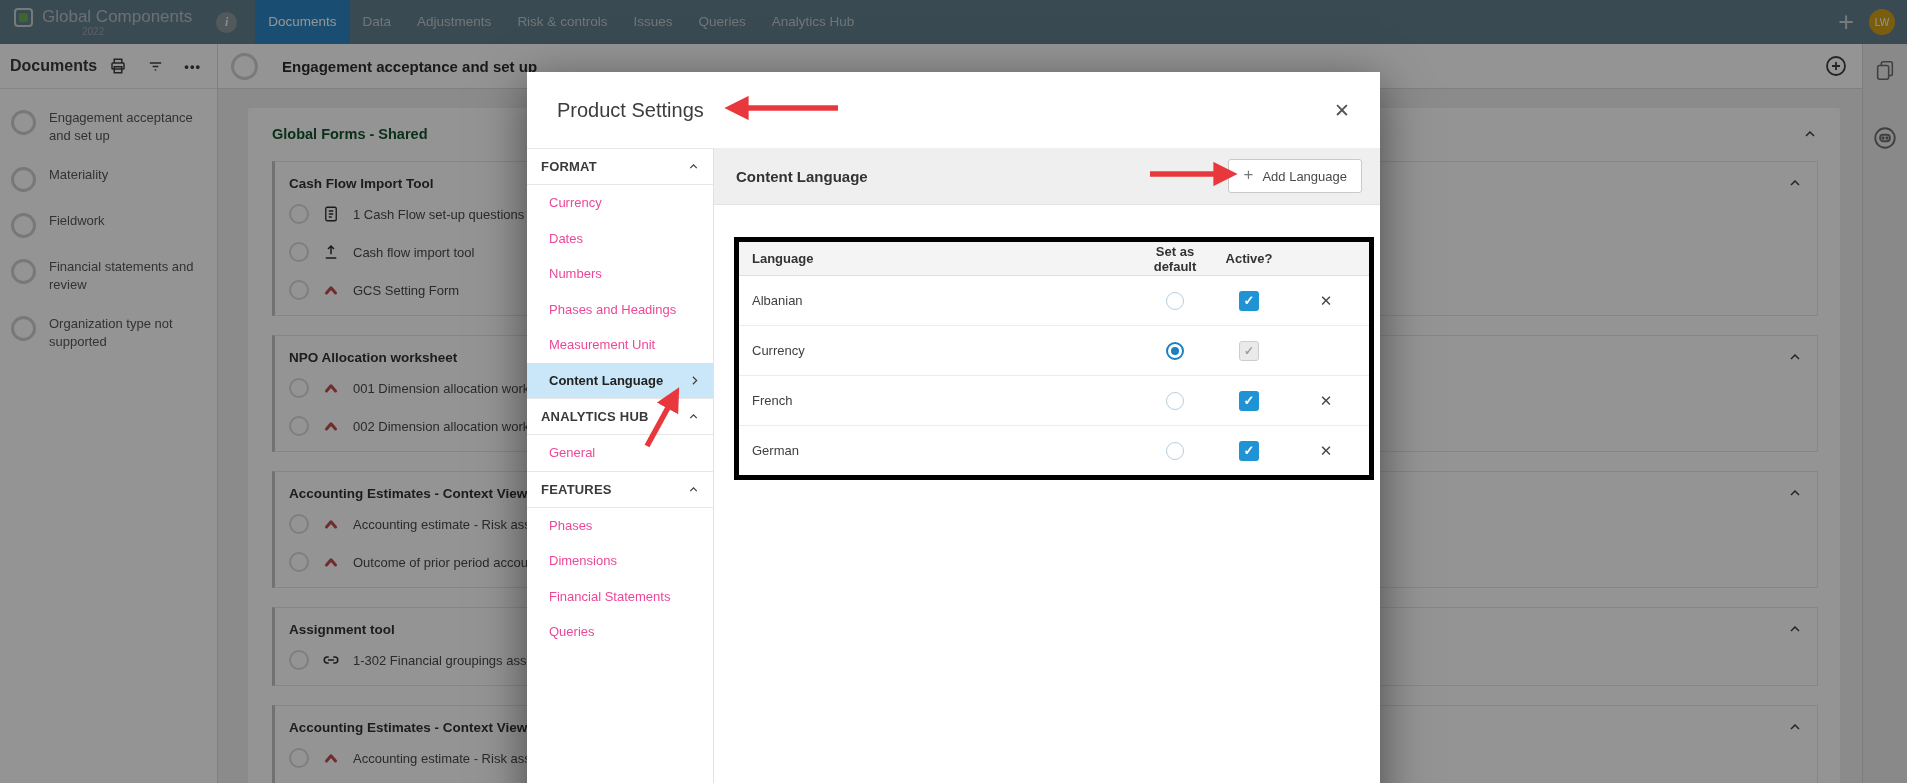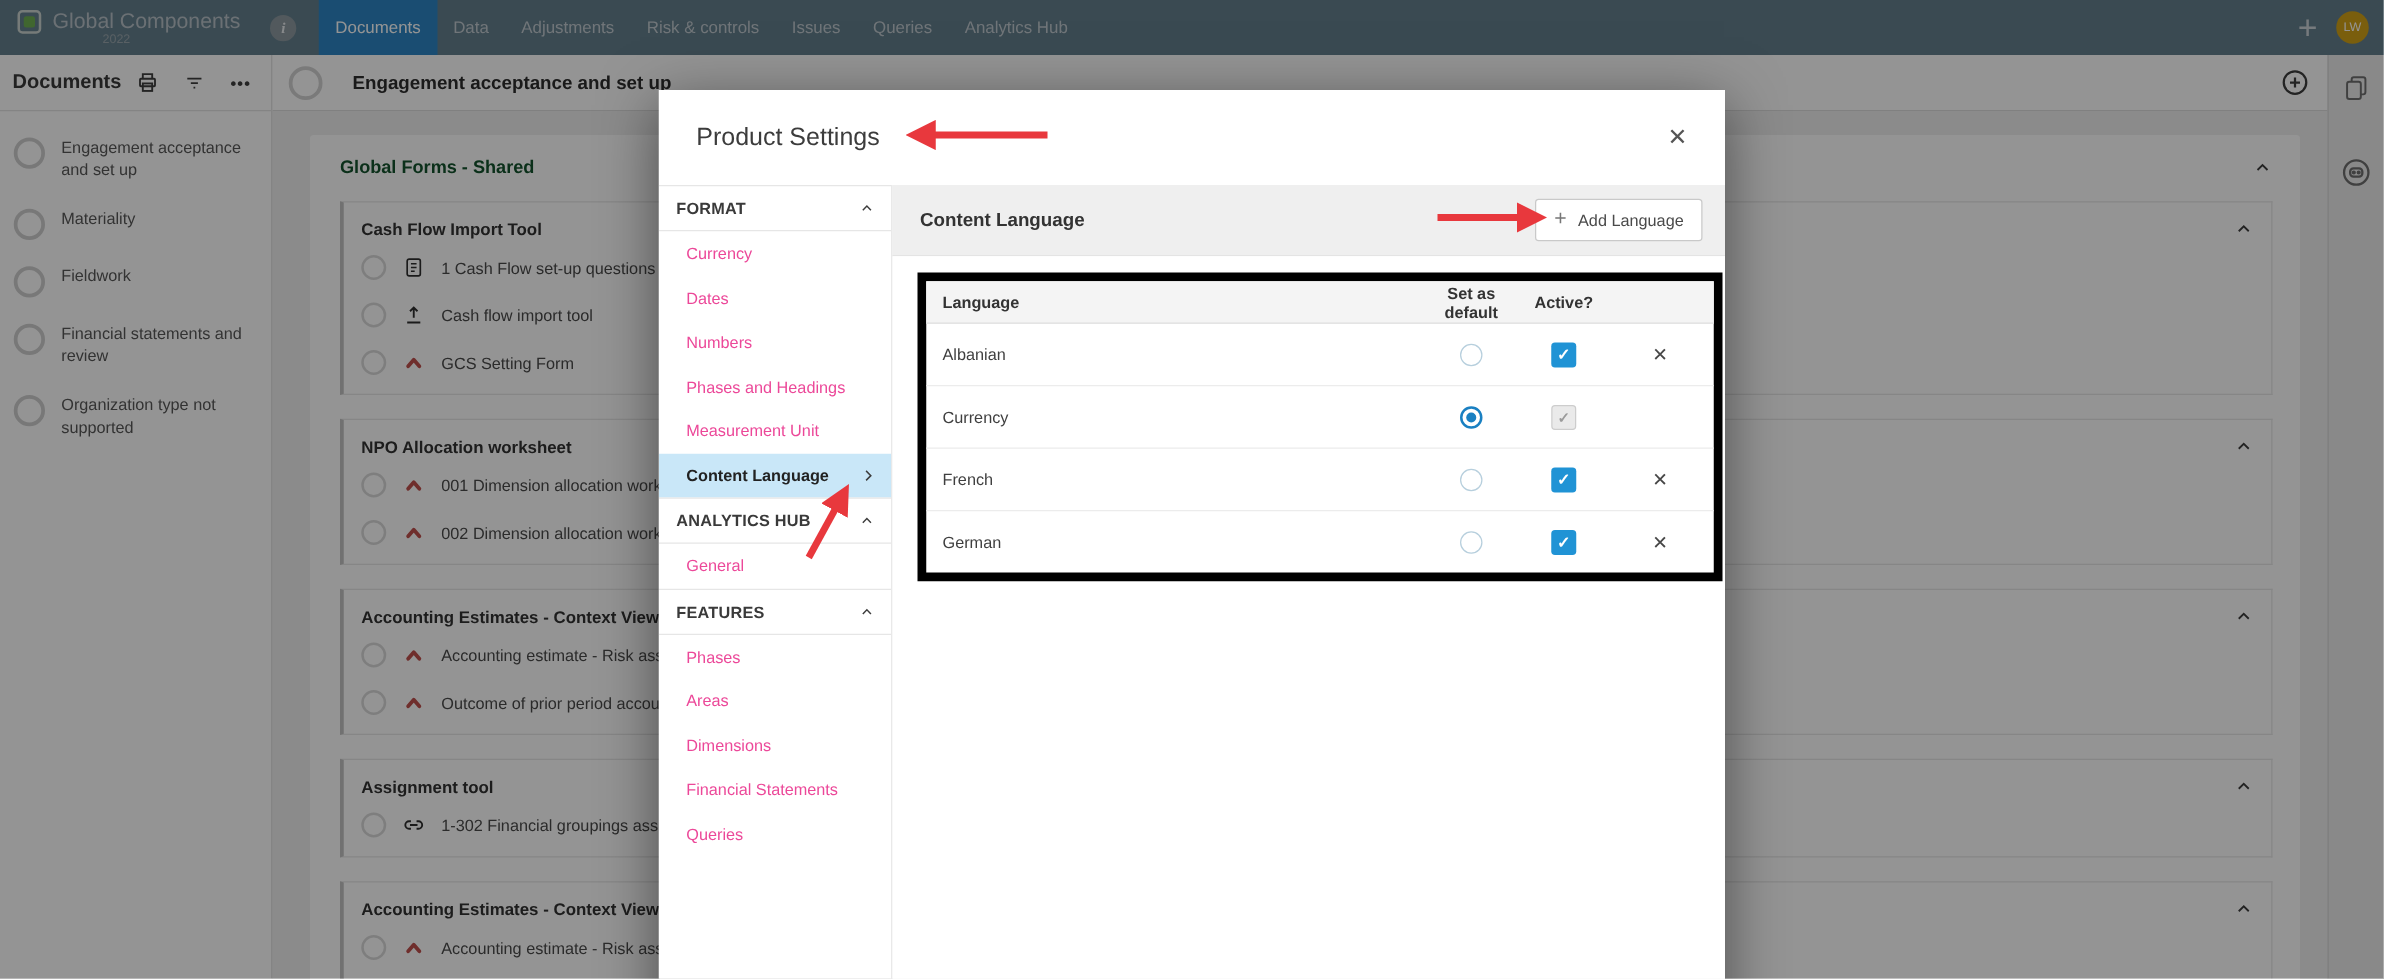--- a/index.html
+++ b/index.html
@@ -83,21 +83,21 @@
     padding:0 12px 0 22px;color:#ec4899;box-sizing:border-box;}
   .nav-item.selected{background:#c9e7f8;color:#222;font-weight:bold;}
   .panel{flex:1;display:flex;flex-direction:column;min-width:0;}
   .panel-band{height:57px;background:#efefef;border-bottom:1px solid #e4e4e4;display:flex;align-items:center;
     padding:0 18px 0 22px;flex-shrink:0;box-sizing:border-box;}
   .panel-title{font-size:15px;font-weight:bold;color:#333;}
   .add-btn{margin-left:auto;height:34px;background:#fff;border:1px solid #c9c9c9;border-radius:3px;
     display:flex;align-items:center;gap:9px;padding:0 14px;font-size:13px;color:#4a4a4a;}
   .add-btn .plus{font-size:17px;color:#777;font-weight:300;margin-top:-2px;}
   .panel-bodyarea{flex:1;position:relative;background:#fff;}
-  .table-wrap{position:absolute;left:20px;top:13px;width:630px;border:7px solid #000000;background:#fff;}
+  .table-wrap{position:absolute;left:20px;top:32px;width:630px;border:5px solid #000000;background:#fff;}
   .t-head,.t-row{display:grid;grid-template-columns:1fr 80px 68px 86px;align-items:center;}
   .t-head{height:33px;background:#f4f4f4;border-bottom:1px solid #dedede;font-size:13px;font-weight:bold;color:#333;}
   .t-row{height:49px;border-bottom:1px solid #ececec;font-size:13px;color:#3f3f3f;}
   .t-row:last-child{border-bottom:none;}
   .c1{padding-left:13px;text-align:left;}
   .c2,.c3,.c4{text-align:center;justify-self:center;}
   .radio{width:18px;height:18px;border-radius:50%;border:1px solid #b7cfdd;box-sizing:border-box;position:relative;background:#fff;}
   .radio[data-state="on"]{border:2px solid #1a80c2;}
   .radio[data-state="on"]::after{content:"";position:absolute;inset:3px;background:#1a80c2;border-radius:50%;}
   .cbx{width:20px;height:20px;border-radius:3px;display:flex;align-items:center;justify-content:center;box-sizing:border-box;}
@@ -435,23 +435,20 @@
         <span>
             <svg width="13" height="13" viewBox="0 0 24 24">
               <path d="M6 15l6-6 6 6"></path>
             </svg>
           </span>
       </div>
       <div class="nav-item">
           <span>Phases</span>
         </div>
       <div class="nav-item">
-          <span>Areas</span>
-        </div>
-      <div class="nav-item">
           <span>Dimensions</span>
         </div>
       <div class="nav-item">
           <span>Financial Statements</span>
         </div>
       <div class="nav-item">
           <span>Queries</span>
         </div>
       <div class="nav-item"></div>
     </div>

